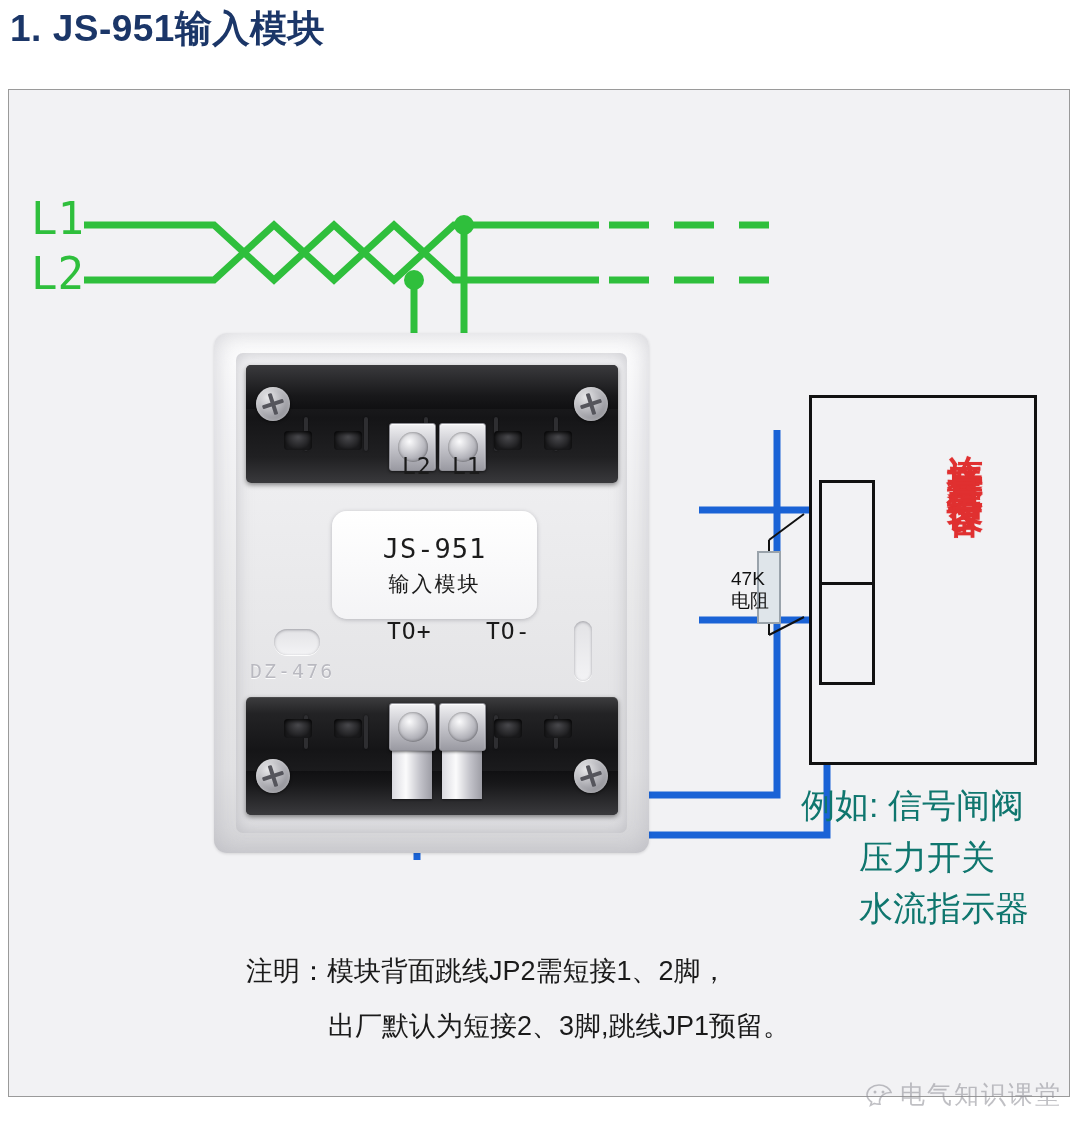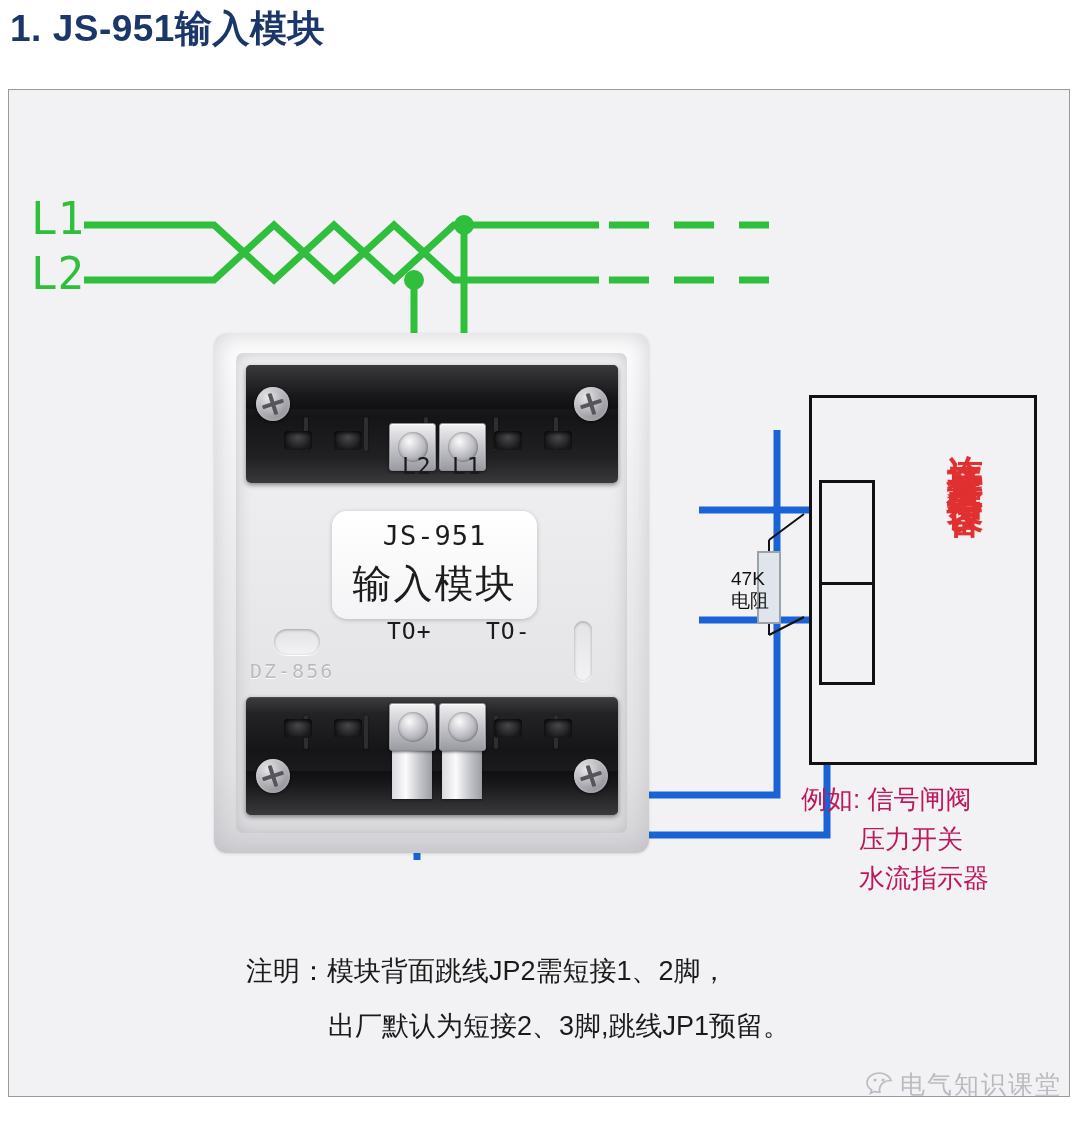--- a/index.html
+++ b/index.html
@@ -52,21 +52,21 @@
 
   .vert-red{
     position:absolute;
     font-size:36px;font-weight:bold;color:#e03030;
     writing-mode:vertical-rl;
     letter-spacing:6px;
     text-shadow:0 0 1px rgba(224,48,48,.4);
   }
 
   .example{
-    position:absolute;font-size:26px;color:#be185d;line-height:1.52;
+    position:absolute;font-size:34px;color:#0f766e;line-height:1.52;
   }
   .example .ex-ind{display:block;padding-left:58px;}
 
   .note{
     position:absolute;font-size:27px;color:#1a1a1a;line-height:1.0;
   }
   .note .n2{display:block;padding-left:82px;margin-top:28px;}
 
   
   .module{
@@ -163,38 +163,38 @@
   
   .sticker{
     position:absolute;left:118px;top:178px;width:205px;height:108px;
     background:linear-gradient(180deg,#ffffff,#f4f4f6);
     border-radius:15px;
     box-shadow:0 1px 4px rgba(120,120,128,.45);
     display:flex;flex-direction:column;align-items:center;justify-content:center;
   }
   .sticker .s1{font-size:27px;color:#1c1c1c;letter-spacing:1px;
     font-family:"DejaVu Sans Mono","Liberation Mono",monospace;}
-  .sticker .s2{font-size:39px;color:#1c1c1c;margin-top:6px;letter-spacing:2px;}
+  .sticker .s2{font-size:21px;color:#1c1c1c;margin-top:6px;letter-spacing:2px;}
 
   
   .devbox{
     position:absolute;left:800px;top:305px;width:228px;height:370px;
     border:3px solid #111;background:#f2f2f4;box-sizing:border-box;
   }
   .dev-strip{
     position:absolute;left:7px;top:82px;width:56px;height:205px;
     border:3px solid #111;box-sizing:border-box;background:#f2f2f4;
   }
   .dev-div{position:absolute;left:7px;top:184px;width:56px;height:0;
     border-top:3px solid #111;}
 
   
   .wm{
-    position:absolute;right:18px;bottom:20px;
-    display:flex;align-items:center;gap:0;
+    position:absolute;right:18px;bottom:10px;
+    display:flex;align-items:flex-end;gap:0;
     opacity:.55;
   }
   .wm-txt{font-size:25px;color:#8d8d95;letter-spacing:2px;}
 </style>
 </head>
 <body>
 
 <div id="page">
 
   <div class="title">1. JS-951输入模块</div>
@@ -285,21 +285,21 @@
 
     <div class="lbl l-label" style="left:22px;top:103px;">L1</div>
     <div class="lbl l-label" style="left:22px;top:158px;">L2</div>
 
     <div class="module">
       <div class="mod-shell"></div>
       <div class="mod-inner"></div>
 
       <div class="slot slot-l"></div>
       <div class="slot slot-r"></div>
-      <div class="dz">DZ-856</div>
+      <div class="dz">DZ-476</div>
 
       <div class="tblock tb-top">
         <div class="tb-lip"></div>
         <div class="rib" style="left:58px;top:52px;"></div>
         <div class="rib" style="left:118px;top:52px;"></div>
         <div class="rib" style="left:178px;top:52px;"></div>
         <div class="rib" style="left:248px;top:52px;"></div>
         <div class="rib" style="left:308px;top:52px;"></div>
         <div class="hole" style="left:38px;top:66px;"></div>
         <div class="hole" style="left:88px;top:66px;"></div>

